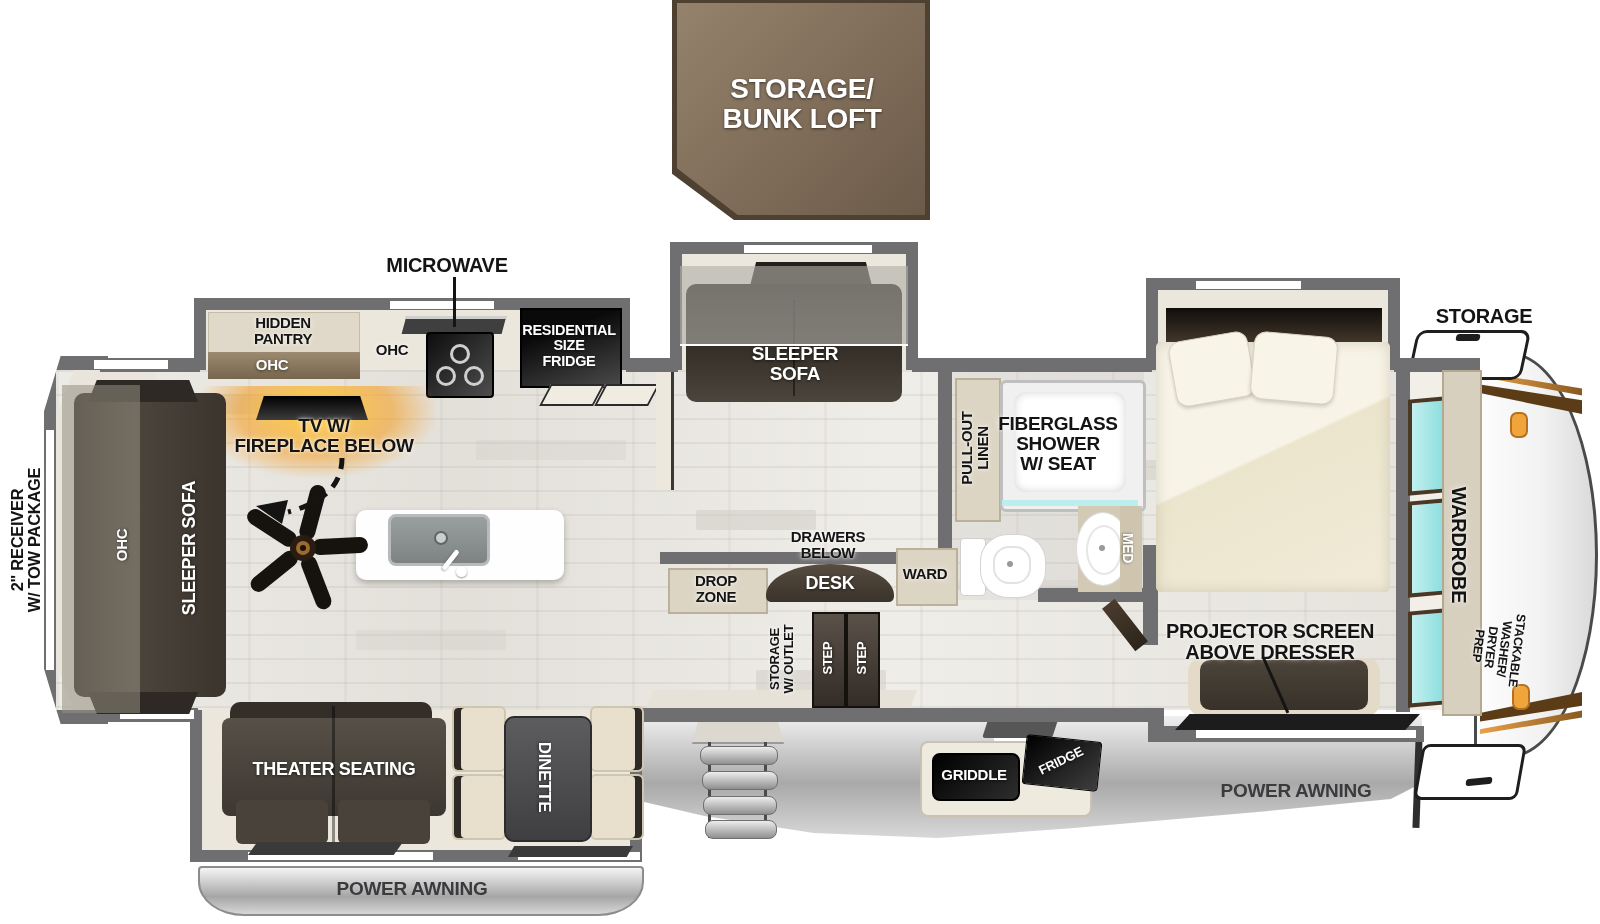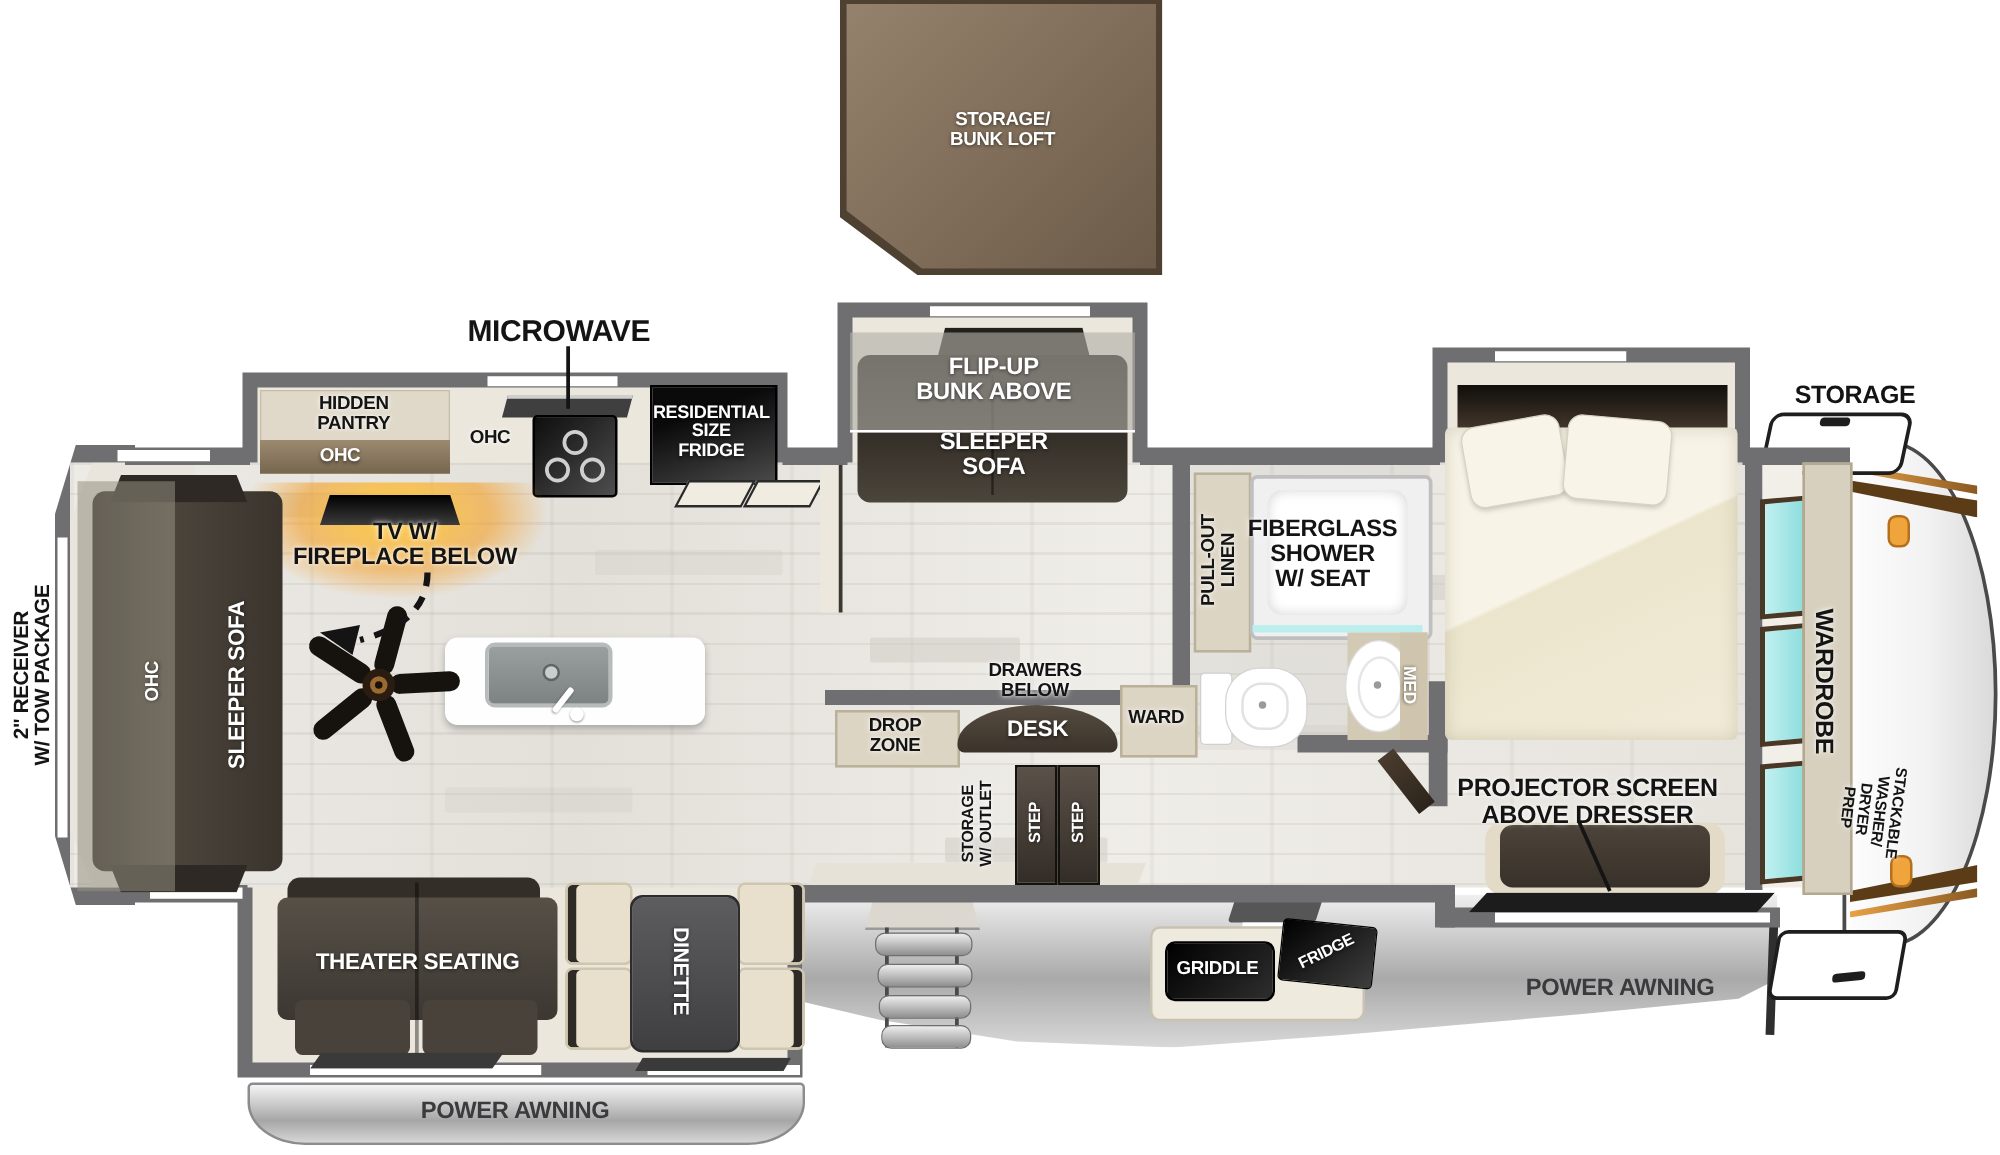--- a/index.html
+++ b/index.html
@@ -86,21 +86,21 @@
 
   <div class="abs" style="left:1418px;top:744px;width:98px;height:50px;background:#fff;border:3px solid #1e1e1e;
               border-radius:8px;transform:skewX(-10deg);"></div>
   <div class="abs" style="left:1466px;top:778px;width:26px;height:7px;background:#1e1e1e;border-radius:3px;transform:skewX(-10deg) rotate(-6deg);"></div>
 
   <div class="abs" style="left:672px;top:0;width:258px;height:220px;background:#4e4132;
               clip-path:polygon(0 0,100% 0,100% 100%,24% 100%,0 79%);"></div>
   <div class="abs" style="left:677px;top:3px;width:248px;height:212px;
               background:linear-gradient(135deg,#95826c,#6c5b49);
               clip-path:polygon(0 0,100% 0,100% 100%,24.5% 100%,0 78%);"></div>
-  <div class="lbl w" style="left:702px;top:78px;width:200px;height:52px;font-size:15px;">STORAGE/
+  <div class="lbl w" style="left:702px;top:78px;width:200px;height:52px;font-size:28px;">STORAGE/
 BUNK LOFT</div>
 
   <div class="slidebox" style="left:194px;top:298px;width:436px;height:98px;"></div>
   <div class="slideint" style="left:206px;top:310px;width:412px;height:86px;"></div>
   <div class="win" style="left:390px;top:301px;width:104px;height:8px;"></div>
 
   <div class="slidebox" style="left:670px;top:242px;width:248px;height:162px;"></div>
   <div class="slideint" style="left:682px;top:254px;width:224px;height:150px;"></div>
   <div class="win" style="left:744px;top:245px;width:128px;height:8px;"></div>
 
@@ -274,40 +274,38 @@
               box-shadow:inset 7px 0 0 #2e2a26;"></div>
   <div class="abs" style="left:590px;top:706px;width:50px;height:62px;background:#e8e0cd;border:2px solid #cfc6b0;border-radius:6px;
               box-shadow:inset -7px 0 0 #2e2a26;"></div>
   <div class="abs" style="left:590px;top:774px;width:50px;height:62px;background:#e8e0cd;border:2px solid #cfc6b0;border-radius:6px;
               box-shadow:inset -7px 0 0 #2e2a26;"></div>
   <div class="abs" style="left:504px;top:716px;width:84px;height:122px;border-radius:10px;border:2px solid #2c2c2e;
               background:linear-gradient(180deg,#5d5d60,#3f3f42);"></div>
   <div class="abs" style="left:508px;top:846px;width:125px;height:11px;background:#3a3a3a;
               clip-path:polygon(5% 0,100% 0,95% 100%,0 100%);"></div>
 
-  <div class="lbl" style="left:357px;top:254px;width:180px;height:24px;font-size:24px;">MICROWAVE</div>
+  <div class="lbl" style="left:357px;top:254px;width:180px;height:24px;font-size:20px;">MICROWAVE</div>
   <div class="abs" style="left:453px;top:277px;width:3px;height:50px;background:#141414;"></div>
   <div class="lbl" style="left:218px;top:313px;width:130px;height:36px;font-size:15px;">HIDDEN
 PANTRY</div>
   <div class="lbl w" style="left:240px;top:355px;width:64px;height:20px;font-size:15px;">OHC</div>
   <div class="lbl" style="left:364px;top:340px;width:56px;height:20px;font-size:15px;">OHC</div>
   <div class="lbl w" style="left:521px;top:312px;width:96px;height:68px;font-size:14.5px;">RESIDENTIAL
 SIZE
 FRIDGE</div>
   <div class="lbl" style="left:219px;top:416px;width:210px;height:40px;font-size:19px;text-align:center;">TV W/
 FIREPLACE BELOW</div>
   <svg class="abs" style="left:230px;top:450px;" width="140" height="90" viewBox="0 0 140 90">
     <path d="M 112 8 Q 112 48 58 62" stroke="#141414" stroke-width="5" fill="none" stroke-dasharray="11 9"></path>
     <polygon points="26,56 58,50 52,74" fill="#141414"></polygon>
   </svg>
   <div class="lbl" style="left:670px;top:570px;width:92px;height:38px;font-size:15px;">DROP
 ZONE</div>
 
-  <div class="lbl w" style="left:695px;top:282px;width:200px;height:44px;font-size:19px;">FLIP-UP
-BUNK ABOVE</div>
   <div class="lbl w" style="left:695px;top:342px;width:200px;height:44px;font-size:19px;">SLEEPER
 SOFA</div>
   <div class="lbl" style="left:758px;top:528px;width:140px;height:34px;font-size:15px;">DRAWERS
 BELOW</div>
   <div class="lbl w" style="left:776px;top:572px;width:108px;height:24px;font-size:18px;">DESK</div>
   <div class="lbl" style="left:896px;top:564px;width:58px;height:20px;font-size:15px;">WARD</div>
   <div class="lbl rccw" style="left:734px;top:642px;width:95px;height:34px;font-size:13px;">STORAGE
 W/ OUTLET</div>
   <div class="lbl w rccw" style="left:788px;top:650px;width:80px;height:16px;font-size:13px;">STEP</div>
   <div class="lbl w rccw" style="left:822px;top:650px;width:80px;height:16px;font-size:13px;">STEP</div>

